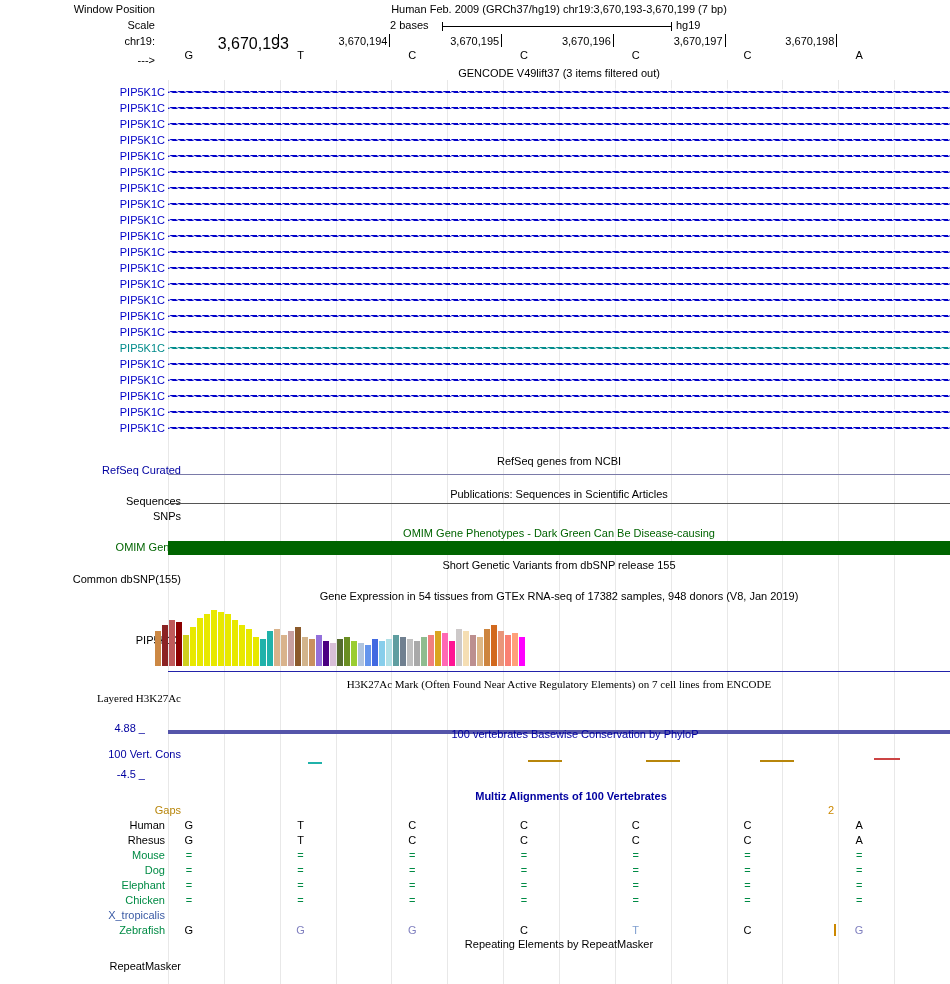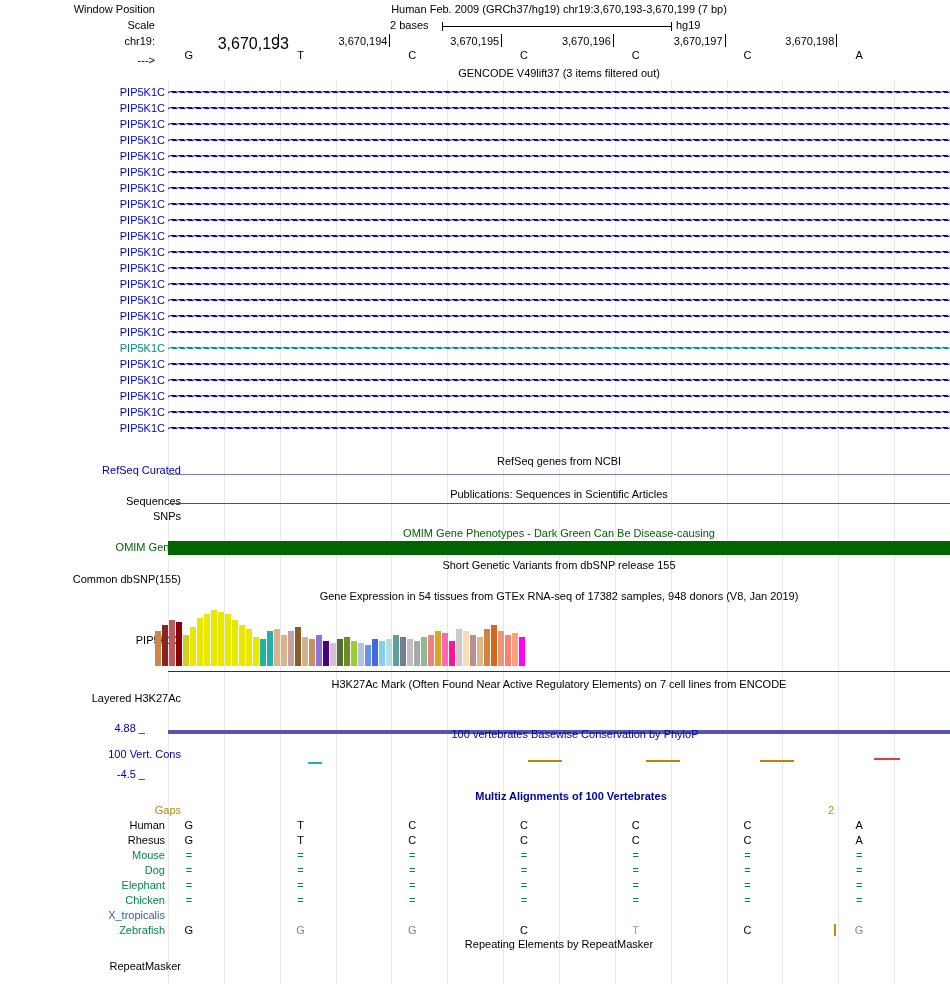--- a/index.html
+++ b/index.html
@@ -373,21 +373,21 @@
       <div class="b" title="t48: 36" style="left: 329px; width: 6px; height: 37px; background: rgb(205, 133, 63);"></div>
       <div class="b" title="t49: 40" style="left: 336px; width: 6px; height: 41px; background: rgb(210, 105, 30);"></div>
       <div class="b" title="t50: 34" style="left: 343px; width: 6px; height: 35px; background: rgb(233, 150, 122);"></div>
       <div class="b" title="t51: 30" style="left: 350px; width: 6px; height: 31px; background: rgb(250, 128, 114);"></div>
       <div class="b" title="t52: 32" style="left: 357px; width: 6px; height: 33px; background: rgb(255, 160, 122);"></div>
       <div class="b" title="t53: 28" style="left: 364px; width: 6px; height: 29px; background: rgb(255, 0, 255);"></div>
       <div class="b" title="t54: 26" style="left: 371px; width: 6px; height: 27px; background: rgb(255, 255, 255);"></div>
     </div>
   <div style="position:absolute; left:168px; top:671px; width:782px; height:1px; background:#2222aa;"></div>
 
-  <div class="row" style="position:absolute; top:678px; left:0; height:50px;">
+  <div class="row" style="position:absolute; top:678px; left:0; height:50px;font-family:Liberation Serif, serif;">
     <div class="center-txt" style="top:0px;">H3K27Ac Mark (Often Found Near Active Regulatory Elements) on 7 cell lines from ENCODE</div>
     <div class="lbl" style="top:14px;">Layered H3K27Ac</div>
     <div class="h3k-bar" style="top:52px;"></div>
   </div>
 
   <div class="row" style="position:absolute; top:722px; left:0; height:60px;">
     <div class="center-txt blue" style="top:6px;padding-left:32px;">100 vertebrates Basewise Conservation by PhyloP</div>
     <div class="lbl blue" style="top:0px; width:145px;">4.88 _</div>
     <div class="lbl blue" style="top:26px;">100 Vert. Cons</div>
     <div class="lbl blue" style="top:46px; width:145px;">-4.5 _</div>

